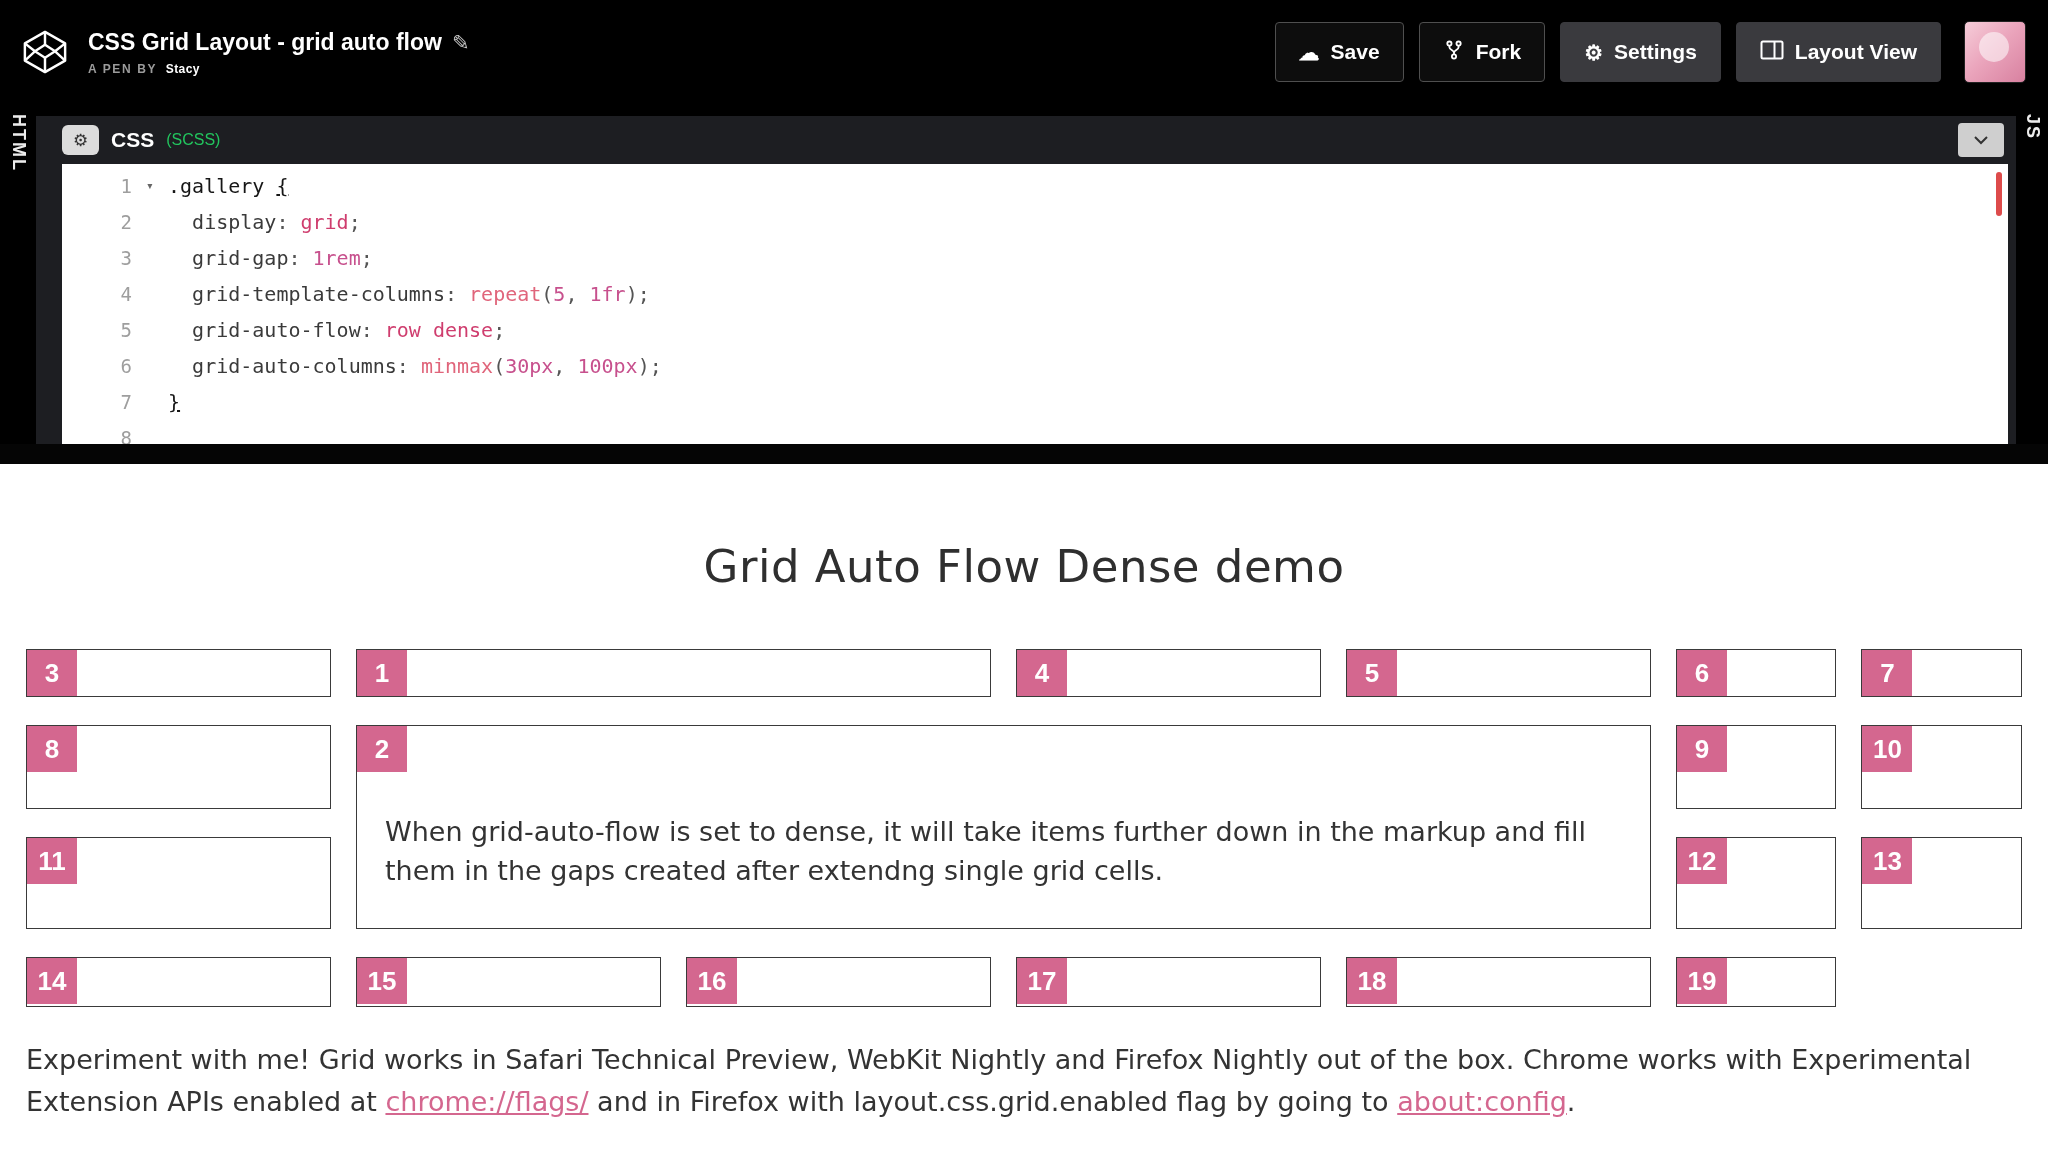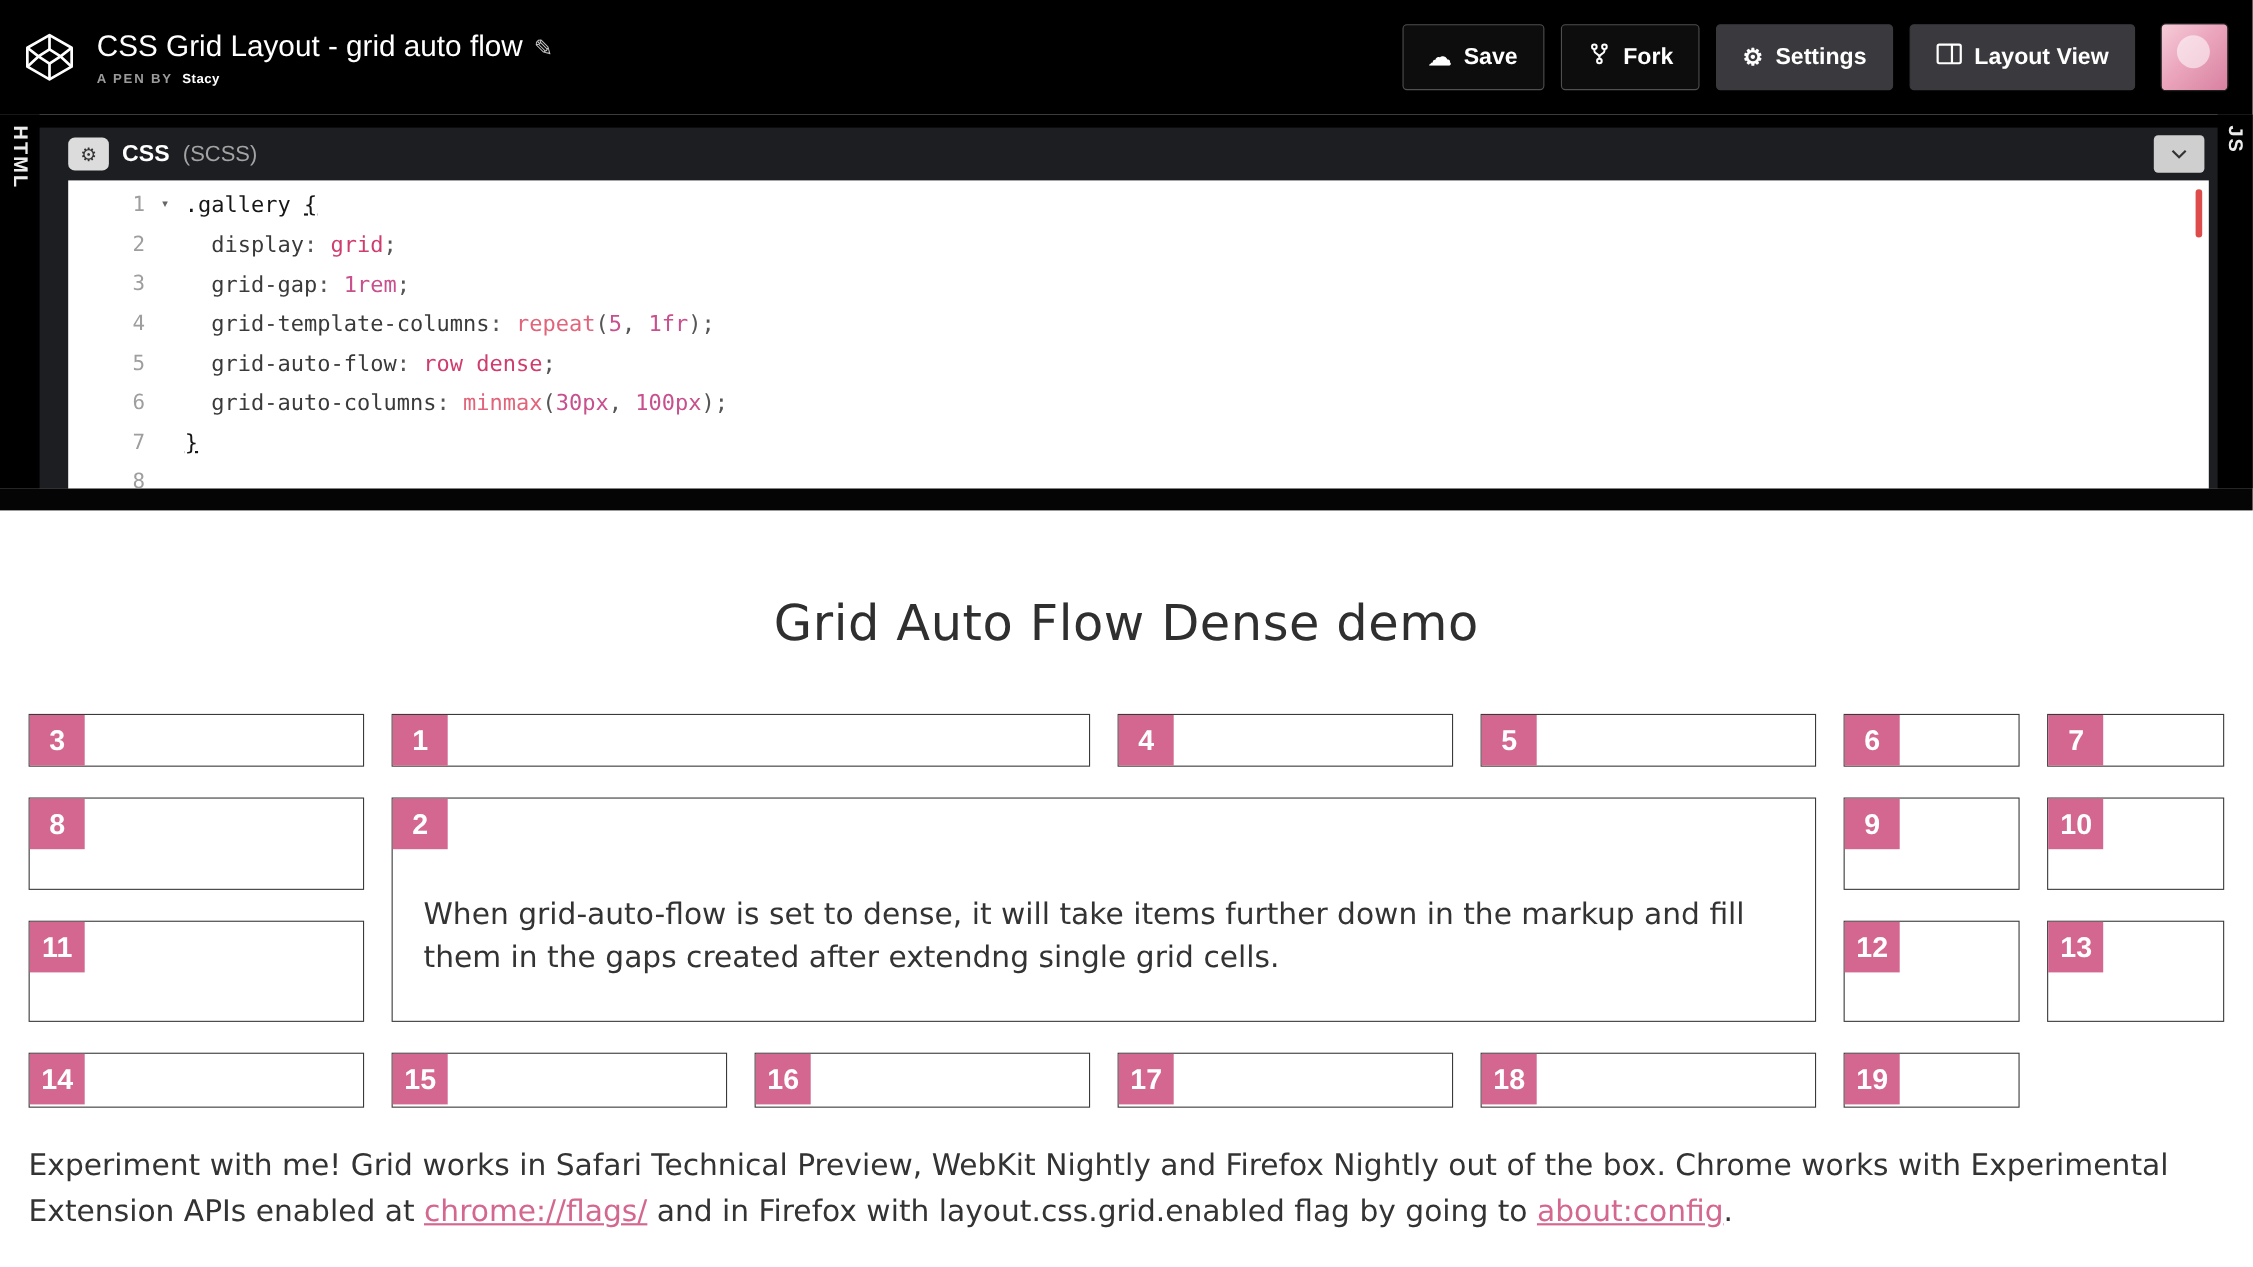--- a/index.html
+++ b/index.html
@@ -7,21 +7,21 @@
   body {
     width:2048px; height:1152px; overflow:hidden;
     font-family:"Liberation Sans", sans-serif; background:#fff;
   }
 
   
   .topbar { height:104px; background:#000; display:flex; align-items:center; padding:0 22px; }
   .logo { flex:none; width:48px; display:flex; align-items:center; }
   .title-block { margin-left:18px; }
   .pen-title-row { display:flex; align-items:baseline; gap:10px; }
-  .pen-title { font-size:27px; color:#fff; margin:0; font-weight:normal; }
+  .pen-title { font-size:23px; color:#fff; margin:0; font-weight:bold; }
   .pencil { color:#c9c9c9; font-size:21px; }
   .byline { margin-top:6px; font-size:12px; color:#9b9b9b; letter-spacing:1.6px; font-weight:bold; }
   .byline .author { color:#fff; margin-left:4px; letter-spacing:0.4px; cursor:pointer; }
   .actions { margin-left:auto; display:flex; align-items:center; gap:15px; }
   .hbtn { height:60px; display:flex; align-items:center; gap:11px; padding:0 23px;
           font-size:21px; font-weight:bold; color:#fff; border-radius:4px; cursor:pointer;
           font-family:inherit; }
   .btn-dark { background:#0d0d0d; border:1px solid #4f4f4f; }
   .btn-gray { background:#3a3a3e; border:1px solid #3a3a3e; }
   .hbtn .uico { font-size:21px; line-height:1; }
@@ -39,21 +39,21 @@
   .rail-right { width:32px; }
   .rail span { writing-mode:vertical-rl; padding-top:10px; letter-spacing:2px; }
 
   .editor-wrap { flex:1; background:#1d1e22; margin-top:12px; padding-left:26px; padding-right:8px;
                  display:flex; flex-direction:column; position:relative; }
   .editor-bar { height:48px; display:flex; align-items:center; gap:12px; flex:none; }
   .gear-btn { width:37px; height:30px; border-radius:6px; background:#dcdcdc; color:#333;
               font-size:17px; display:flex; align-items:center; justify-content:center;
               border:none; cursor:pointer; }
   .lang-label { color:#fff; font-weight:bold; font-size:21px; }
-  .pre-label { color:#a3a3a3; font-size:20px; }
+  .pre-label { color:#22c55e; font-size:16px; }
   .collapse-btn { margin-left:auto; margin-right:4px; width:46px; height:34px; border-radius:4px;
                   background:#cfcfcf; border:none; display:flex; align-items:center;
                   justify-content:center; cursor:pointer; }
 
   .code-area { background:#fff; flex:1; overflow:hidden; position:relative;
                font-family:"DejaVu Sans Mono", monospace; font-size:20px; line-height:36px;
                padding-top:4px; cursor:text; }
   .code-line { display:flex; }
   .ln { width:70px; text-align:right; color:#9e9e9e; font-size:19px; flex:none; }
   .fold { width:36px; text-align:center; color:#666; font-size:13px; flex:none; }

